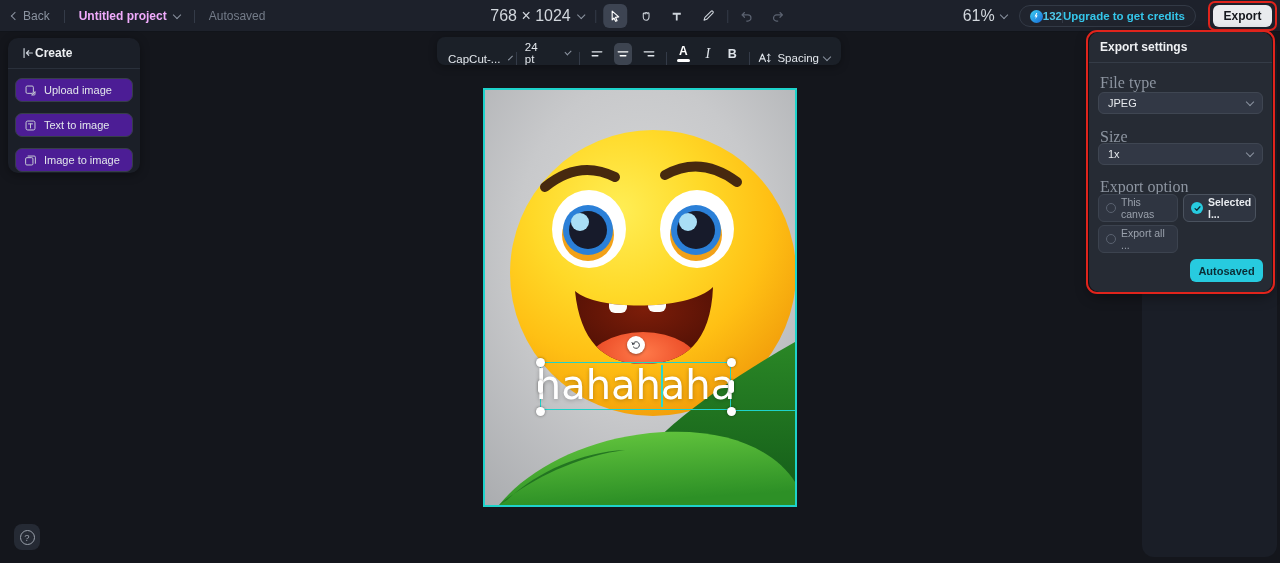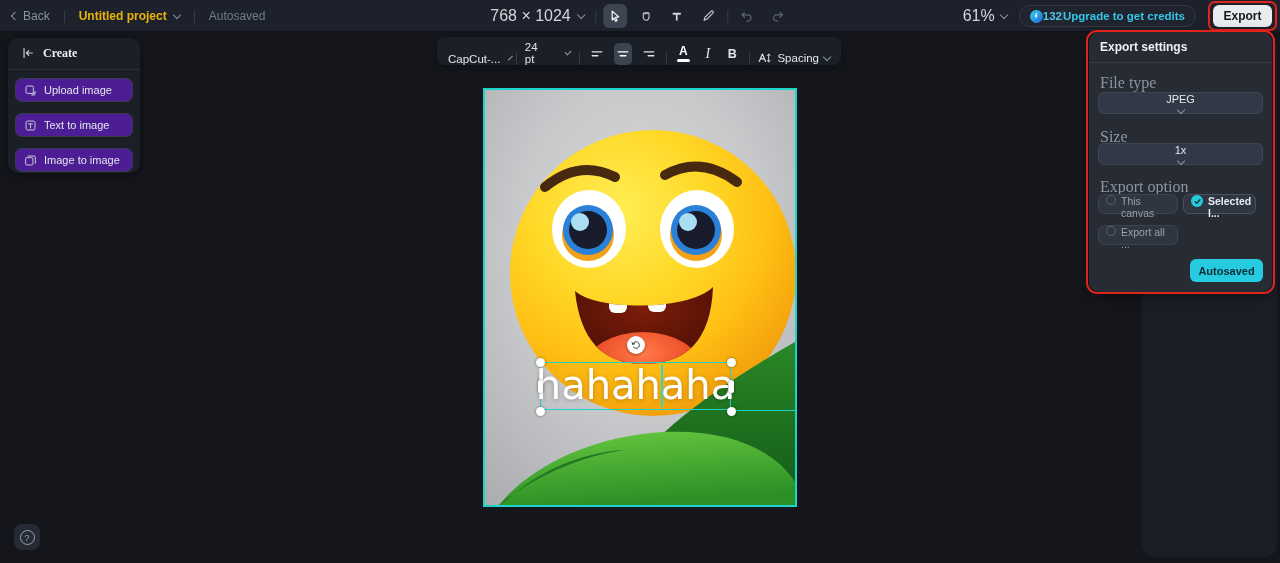--- a/index.html
+++ b/index.html
@@ -11,21 +11,21 @@
   }
   
   .topbar { position:absolute; left:0; top:0; width:1280px; height:32px;
     background:#1d212b; border-bottom:1px solid #11141a; }
   .tb-left  { position:absolute; left:12px; top:0; height:32px; display:flex; align-items:center; gap:14px; }
   .tb-center{ position:absolute; left:50%; top:0; transform:translateX(-50%); height:32px; display:flex; align-items:center; gap:7px; }
   .tb-right { position:absolute; right:3px; top:0; height:32px; display:flex; align-items:center; gap:12px; }
   .vsep { width:1px; height:13px; background:#343b48; }
   .txt-dim { color:#8b93a0; font-size:12px; }
   .txt-dim2 { color:#747c89; font-size:12px; }
-  .txt-strong { color:#eab308; font-size:12px; font-weight:bold; }
+  .txt-strong { color:#f0abfc; font-size:12px; font-weight:bold; }
   .txt-mid { color:#d2d7dd; font-size:16px; }
   .chev { display:inline-block; width:6px; height:6px; border-right:1.5px solid #8b93a0;
           border-bottom:1.5px solid #8b93a0; transform:rotate(45deg); margin-top:-3px; }
   .chev-left { display:inline-block; width:6px; height:6px; border-left:1.5px solid #8b93a0;
           border-bottom:1.5px solid #8b93a0; transform:rotate(45deg); }
   .toolbtn { width:24px; height:24px; border-radius:6px; display:flex; align-items:center;
              justify-content:center; color:#ced4db; cursor:pointer; }
   .toolbtn.sel { background:#3d4452; color:#ffffff; }
   .toolbtn.dim { color:#5b6270; }
   .credits-pill { height:22px; border:1px solid #333a46; border-radius:12px; background:#20242e;
@@ -34,21 +34,21 @@
     background:linear-gradient(135deg,#3ed2f2,#1668d8); display:flex; align-items:center; justify-content:center; }
   .credits-num { color:#4fc8ea; font-size:11.5px; font-weight:bold; }
   .upgrade { color:#35c6ea; font-size:11.5px; font-weight:bold; cursor:pointer; }
   .red-annot { border:2px solid #e0241c; border-radius:7px; padding:2px 3px; }
   .export-btn { width:59px; height:22px; border-radius:6px; background:#e9ebee; color:#15181e;
     font-size:12px; font-weight:bold; display:flex; align-items:center; justify-content:center; cursor:pointer; }
   
   .panel { background:#1b1f28; border-radius:10px; box-shadow:0 2px 10px rgba(0,0,0,.35); }
   
   .sidebar { position:absolute; left:8px; top:38px; width:132px; height:135px; }
-  .sb-head { display:flex; gap:8px; padding:8px 0 0 13px; color:#c6ccd4;font-family:Liberation Serif, serif; }
+  .sb-head { display:flex; padding:8px 0 0 13px; color:#c6ccd4; }
   .sb-title { color:#edeff2; font-size:12px; font-weight:bold; }
   .sb-div { height:1px; background:#2a303b; margin-top:8px; }
   .sb-btn { position:absolute; left:7px; width:118px; height:24px; border-radius:7px;
     background:#4c1d95; border:1px solid #373e4a; display:flex; align-items:center; gap:7px;
     padding:0 8px; cursor:pointer; }
   .sb-btn span.lbl { color:#e2e6eb; font-size:11px; }
   .sb-btn svg { color:#c9cfd7; flex:none; }
   
   .texttb { position:absolute; left:437px; top:37px; width:404px; height:28px; background:#1b2028;
     border-radius:8px; box-shadow:0 2px 8px rgba(0,0,0,.3); display:flex; align-items:flex-end;
@@ -84,24 +84,24 @@
   
   .right-rail { position:absolute; left:1142px; top:36px; width:135px; height:521px;
     background:#1a1e27; border-radius:12px; }
   .export-pop { position:absolute; left:1089px; top:32px; width:183px; height:260px;
     background:#262b34; border-radius:10px; box-shadow:0 4px 14px rgba(0,0,0,.45); }
   .ep-title { position:absolute; left:11px; top:8px; color:#eef0f3; font-size:12px; font-weight:bold; }
   .ep-div { position:absolute; left:0; top:30px; width:183px; height:1px; background:#353c47; }
   .ep-label { position:absolute; left:11px; color:#8d95a1; font-size:16px;font-family:Liberation Serif, serif; }
   .ep-select { position:absolute; left:9px; width:165px; height:22px; background:#323845;
     border:1px solid #3f4652; border-radius:6px; display:flex; align-items:center;
-    justify-content:space-between; padding:0 9px; cursor:pointer;flex-direction:column; }
+    justify-content:space-between; padding:0 9px; cursor:pointer; }
   .ep-select .val { color:#e6e9ed; font-size:11px; }
-  .ep-pill { position:absolute; height:20px; border-radius:6px; background:#2f3541;
-    border:1px solid #3c434f; display:flex; align-items:flex-start; gap:5px; padding:0 7px; cursor:pointer; }
+  .ep-pill { position:absolute; height:28px; border-radius:6px; background:#2f3541;
+    border:1px solid #3c434f; display:flex; align-items:center; gap:5px; padding:0 7px; cursor:pointer; }
   .ep-pill .plbl { color:#9aa1ac; font-size:10.5px; }
   .ep-pill.sel { border-color:#4a525e; }
   .ep-pill.sel .plbl { color:#e8ebef; font-weight:bold; }
   .radio { width:10px; height:10px; border-radius:50%; border:1.5px solid #5a6270; flex:none; }
   .checkcirc { width:12px; height:12px; border-radius:50%; background:#27cbdf; flex:none;
     display:flex; align-items:center; justify-content:center; }
   .dl-btn { position:absolute; left:101px; top:227px; width:73px; height:23px; border-radius:6px;
     background:#27cbdf; color:#0b2d35; font-size:11px; font-weight:bold;
     display:flex; align-items:center; justify-content:center; cursor:pointer; }
   .annot-rect { position:absolute; border:2px solid #e0241c; pointer-events:none; z-index:50; }

